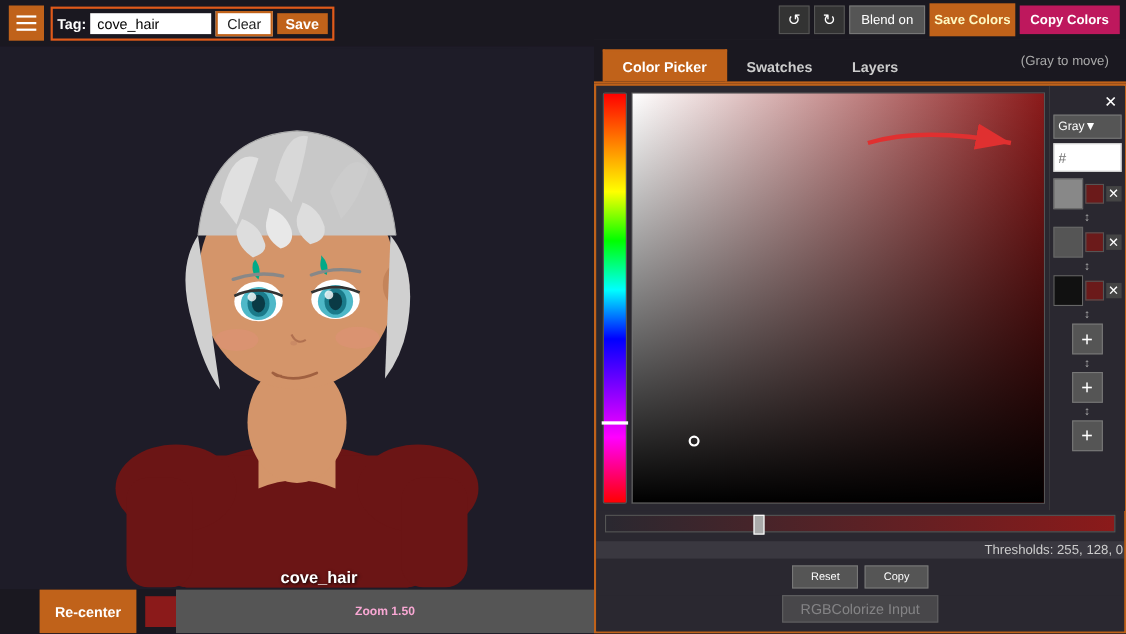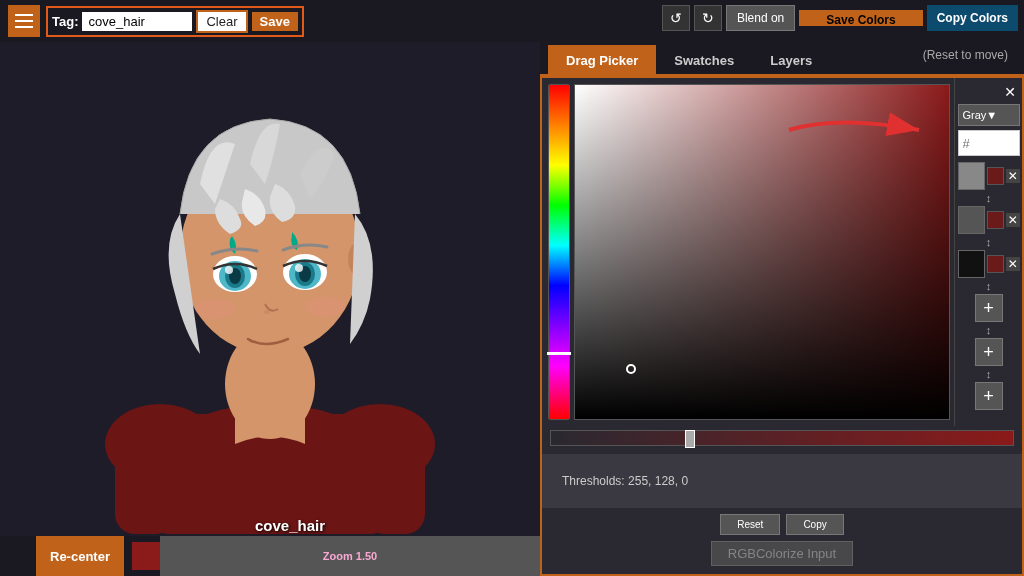--- a/index.html
+++ b/index.html
@@ -212,30 +212,30 @@
       color: white;
       padding: 3px 10px;
       font-size: 12px;
       cursor: pointer;
       height: 26px;
     }
 
     #save-colors-btn {
       background: #c0621a;
       border: none;
-      color: #000000;
-      padding: 3px 27px;
+      color: #fef9c3;
+      padding: 3px 4px;
       font-size: 12px;
       cursor: pointer;
-      height: 16px;
+      height: 30px;
       font-weight: bold;
     }
 
     #copy-colors-btn {
-      background: #0c4a6e;
+      background: #be185d;
       border: none;
       color: white;
       padding: 3px 10px;
       font-size: 12px;
       cursor: pointer;
       height: 26px;
       font-weight: bold;
     }
 
     
@@ -484,22 +484,22 @@
       background: #aaa;
       top: -1px;
       left: 30%;
       transform: translateX(-50%);
       border: 1px solid #fff;
     }
 
     #threshold-label {
       color: #ccc;
       font-size: 12px;
-      text-align: left;
-      padding: 20px;
+      text-align: right;
+      padding: 1px;
       background: #3a3840;
     }
 
     
     #picker-buttons {
       display: flex;
       gap: 6px;
       padding: 6px 8px;
       background: #2a2830;
       justify-content: center;
@@ -640,24 +640,24 @@
 
   <div id="right-top-bar">
     <button id="undo-btn">↺</button>
     <button id="redo-btn">↻</button>
     <button id="blend-btn">Blend on</button>
     <button id="save-colors-btn">Save Colors</button>
     <button id="copy-colors-btn">Copy Colors</button>
   </div>
 
   <div id="tab-bar">
-    <div class="tab active">Drag Picker</div>
+    <div class="tab active">Color Picker</div>
     <div class="tab">Swatches</div>
     <div class="tab">Layers</div>
-    <span id="drag-hint">(Reset to move)</span>
+    <span id="drag-hint">(Gray to move)</span>
   </div>
 
   <div id="color-picker-content">
     <div id="picker-main">
 
       <div id="hue-strip">
         <div id="hue-indicator"></div>
       </div>
 
       <div id="sv-picker">

